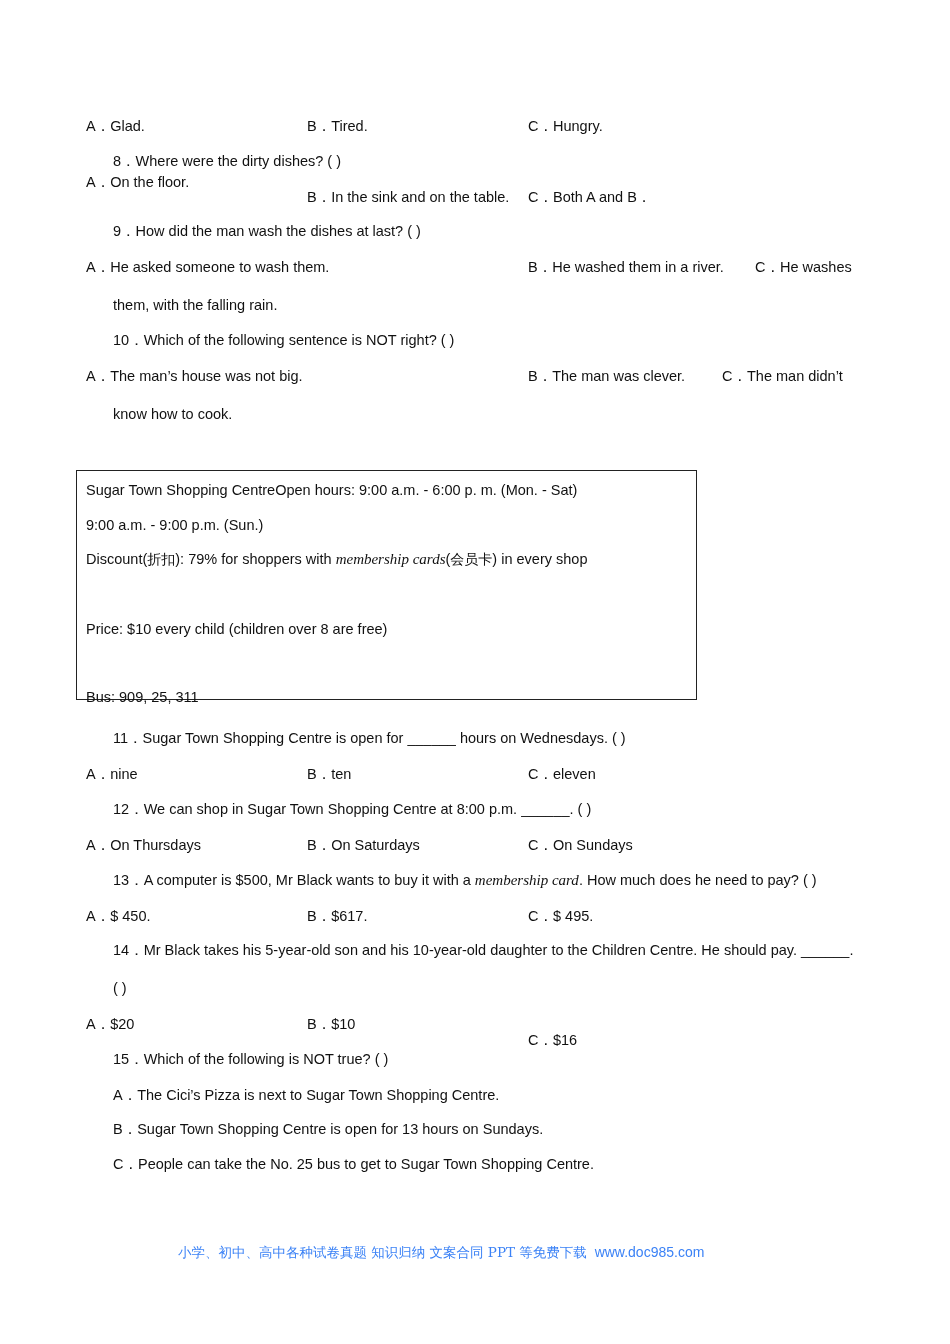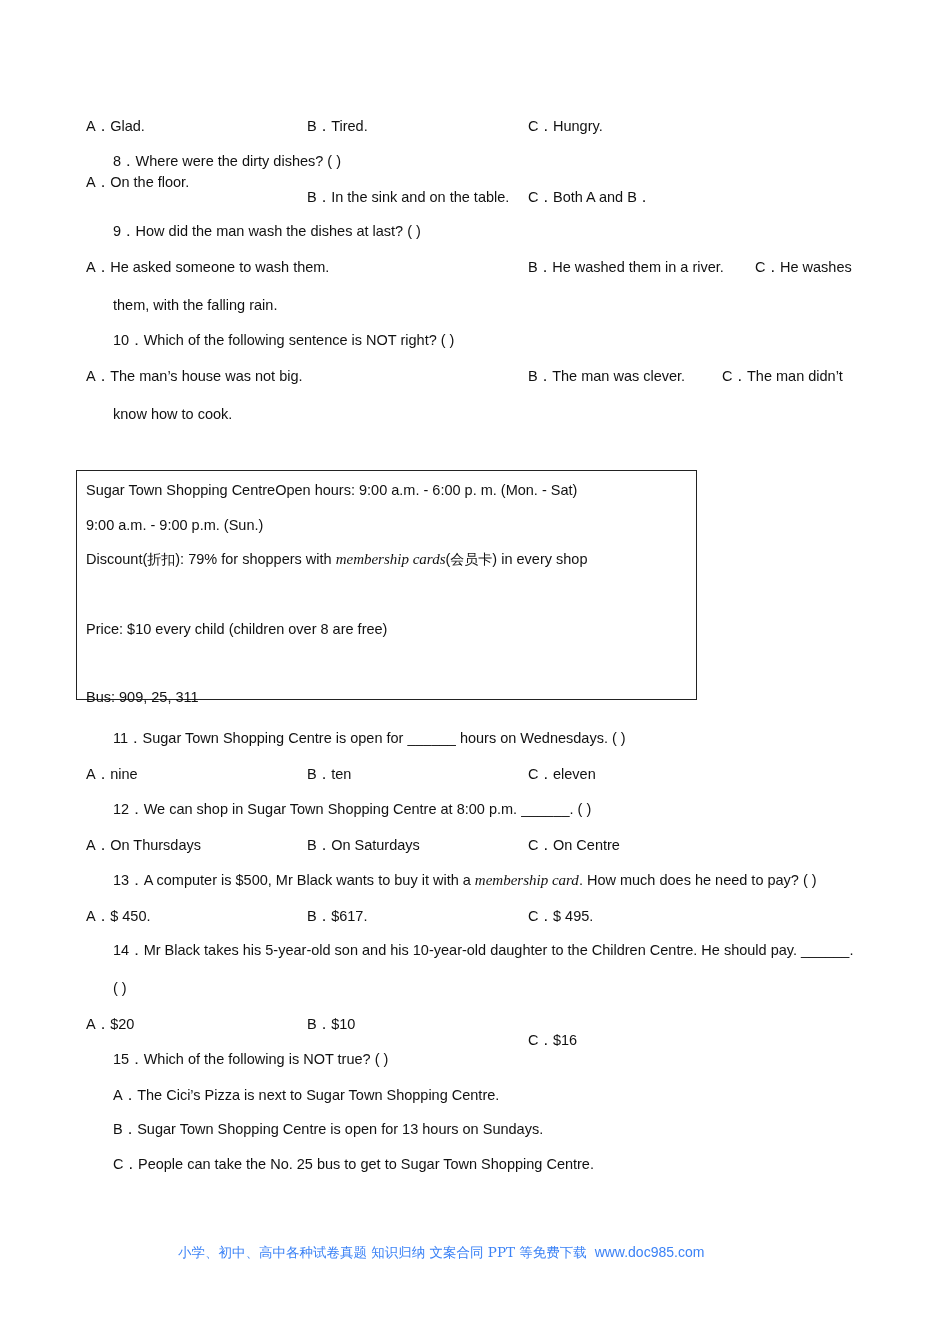--- a/index.html
+++ b/index.html
@@ -55,21 +55,21 @@
 </div>
 
 <div class="line" style="top:728px">11．Sugar Town Shopping Centre is open for ______ hours on Wednesdays. (    )</div>
 <div class="opt" style="left:86px;top:764px">A．nine</div>
 <div class="opt" style="left:307px;top:764px">B．ten</div>
 <div class="opt" style="left:528px;top:764px">C．eleven</div>
 
 <div class="line" style="top:799px">12．We can shop in Sugar Town Shopping Centre at 8:00 p.m. ______. (    )</div>
 <div class="opt" style="left:86px;top:835px">A．On Thursdays</div>
 <div class="opt" style="left:307px;top:835px">B．On Saturdays</div>
-<div class="opt" style="left:528px;top:835px">C．On Centre</div>
+<div class="opt" style="left:528px;top:835px">C．On Sundays</div>
 
 <div class="line" style="top:870px">
   <span>13．A computer is $500, Mr Black wants to buy it with a </span><span class="ital">membership card</span><span>. How much does he need to pay? (    )</span>
 </div>
 <div class="opt" style="left:86px;top:906px">A．$ 450.</div>
 <div class="opt" style="left:307px;top:906px">B．$617.</div>
 <div class="opt" style="left:528px;top:906px">C．$ 495.</div>
 
 <div class="line" style="top:940px">14．Mr Black takes his 5-year-old son and his 10-year-old daughter to the Children Centre. He should pay. ______.</div>
 <div class="line" style="top:978px">(    )</div>

